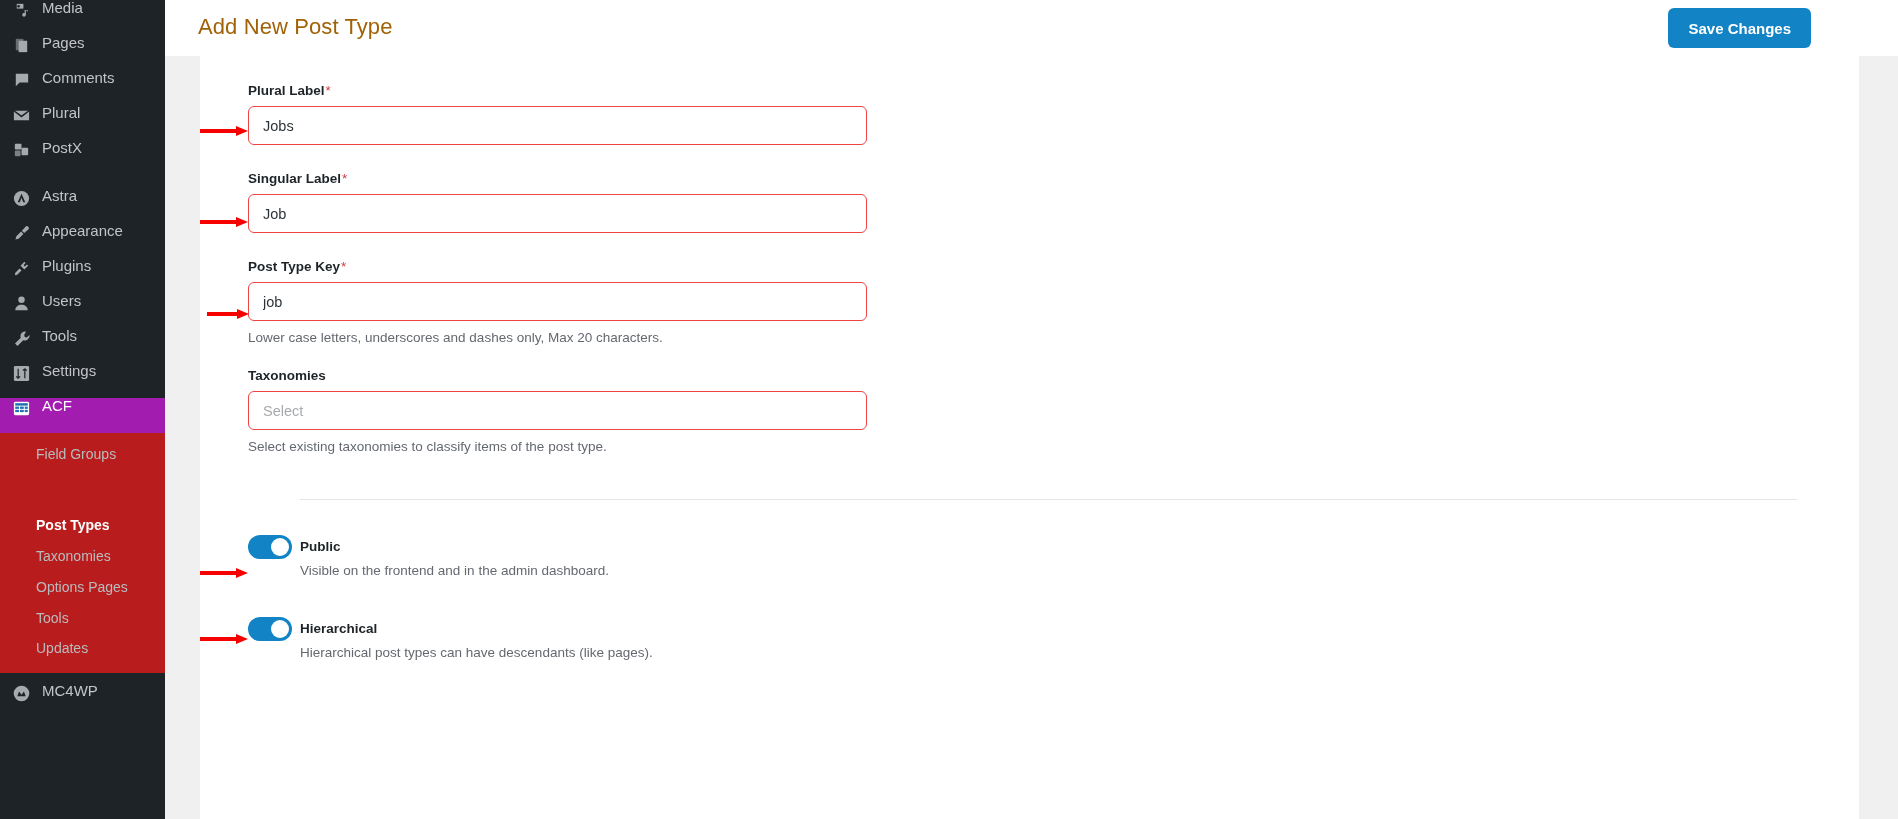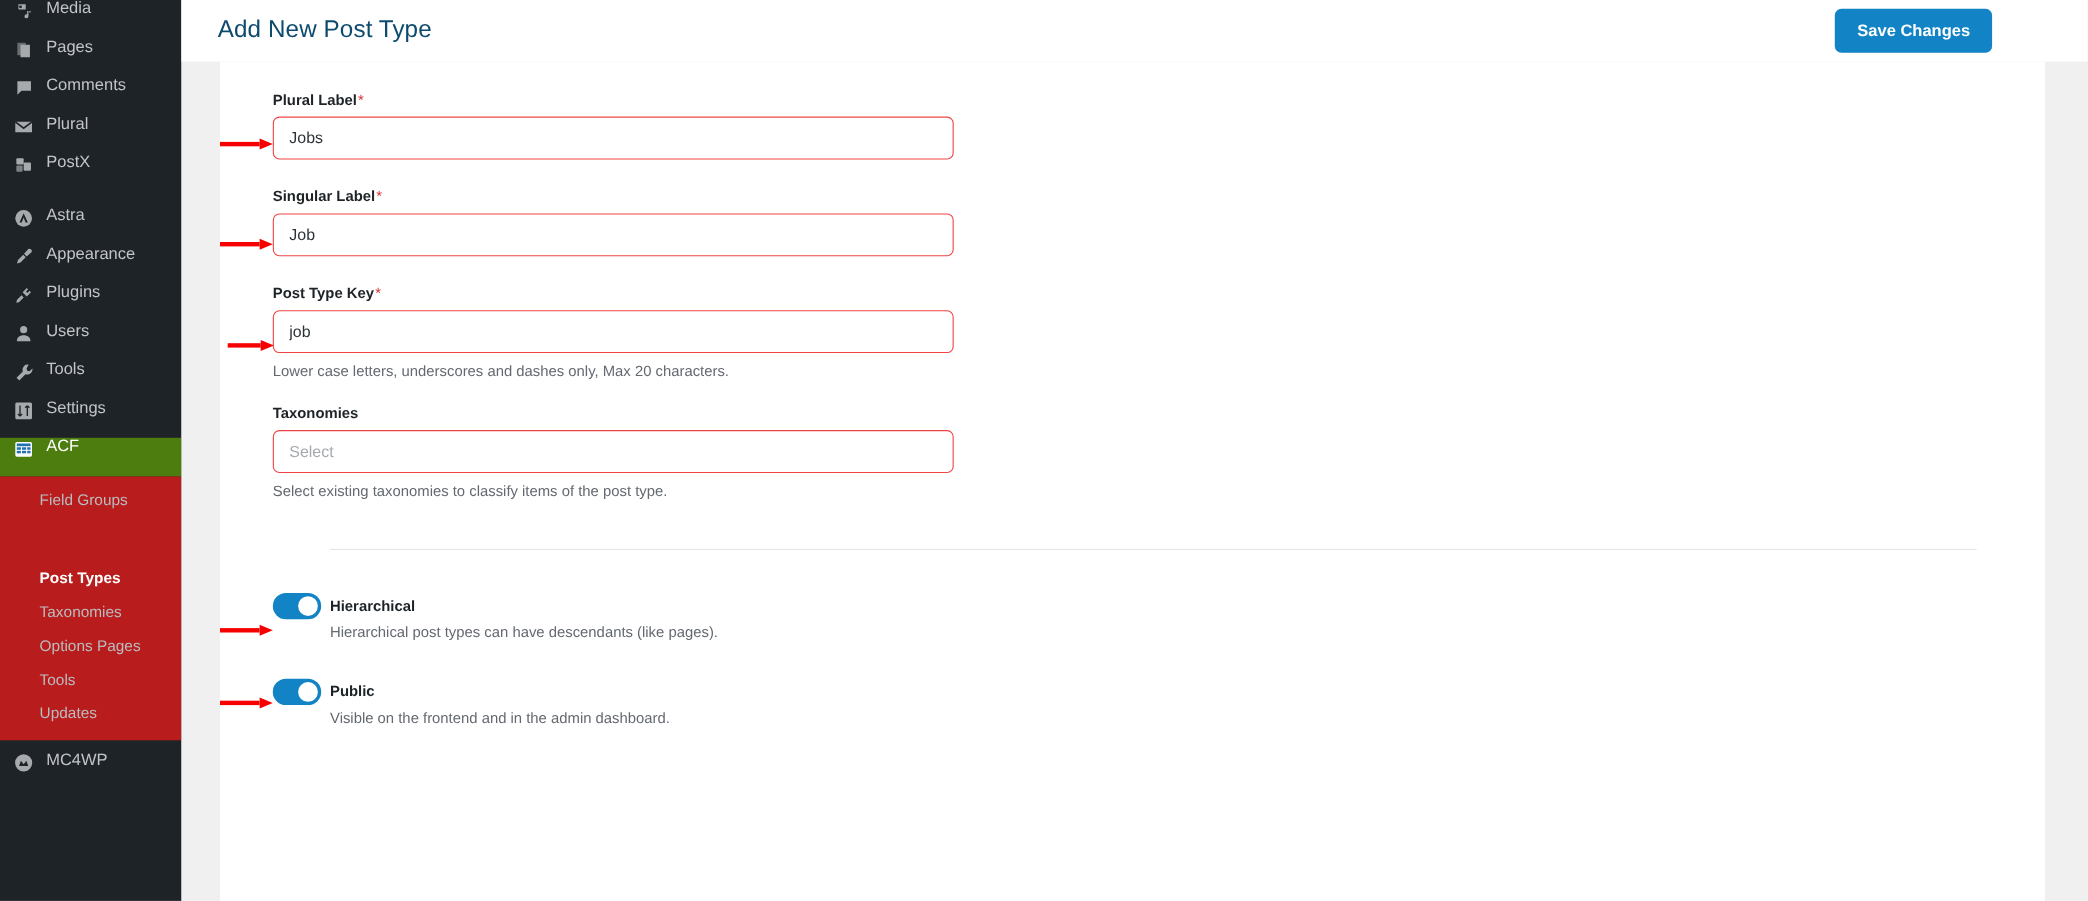--- a/index.html
+++ b/index.html
@@ -23,21 +23,21 @@
     display: flex; 
     height: 35px;
     padding-left: 11px;
     font-size: 15px;
     color: #c3c4c7;
     position: relative;
     cursor: pointer;
   }
   .menu-item .mi-label { margin-left: 11px; line-height: 1; }
   .menu-item.active {
-    background: #4d7c0f;
+    background: #a21caf;
     color: #fff;
     font-weight: 400;
   }
   .menu-item.active .mi-icon svg { fill: #fff; }
   .menu-item.active::after {
     content: ""; position: absolute; right: -8px; top: 50%;
     margin-top: -8px;
     border-style: solid; border-width: 8px 0 8px 8px;
     border-color: transparent transparent transparent #f0f0f1;
   }
@@ -69,21 +69,21 @@
     width: 1733px; height: 819px;
     background: #f0f0f1;
   }
   #header {
     position: absolute; left: 0; top: 0;
     width: 1733px; height: 56px;
     background: #fff;
   }
   #page-title {
     position: absolute; left: 33px; top: 14px;
-    font-size: 22px; font-weight: 400; color: #0c4a6e;
+    font-size: 22px; font-weight: 400; color: #a16207;
     letter-spacing: .1px;
   }
   #save-btn {
     position: absolute; right: 87px; top: 8px;
     height: 40px;
     padding: 0 20px;
     background: #1283c4;
     color: #fff;
     font-size: 15px; font-weight: bold;
     border: none; border-radius: 6px;
@@ -369,32 +369,32 @@
         <div class="field">
           <label class="f-label">
             <span>Taxonomies</span>
           </label>
           <input class="f-input" type="text" placeholder="Select" style="">
           <div class="f-help">Select existing taxonomies to classify items of the post type.</div>
         </div>
 
         <hr class="divider">
 
+        <div class="toggle-row first">
+          <div class="tg"></div>
+          <div class="tg-title">Public</div>
+          <div class="tg-desc">Visible on the frontend and in the admin dashboard.</div>
+        </div>
+
         <div class="toggle-row second">
           <div class="tg"></div>
           <div class="tg-title">Hierarchical</div>
           <div class="tg-desc">Hierarchical post types can have descendants (like pages).</div>
         </div>
 
-        <div class="toggle-row first">
-          <div class="tg"></div>
-          <div class="tg-title">Public</div>
-          <div class="tg-desc">Visible on the frontend and in the admin dashboard.</div>
-        </div>
-
       </div>
     </div>
   </div>
 
   <div class="arrow" style="left:200px; top:126px; width:48px;">
     <div class="shaft" style="width:36px;"></div>
       <div class="head"></div>
   </div>
   <div class="arrow" style="left:200px; top:217px; width:48px;">
     <div class="shaft" style="width:36px;"></div>

